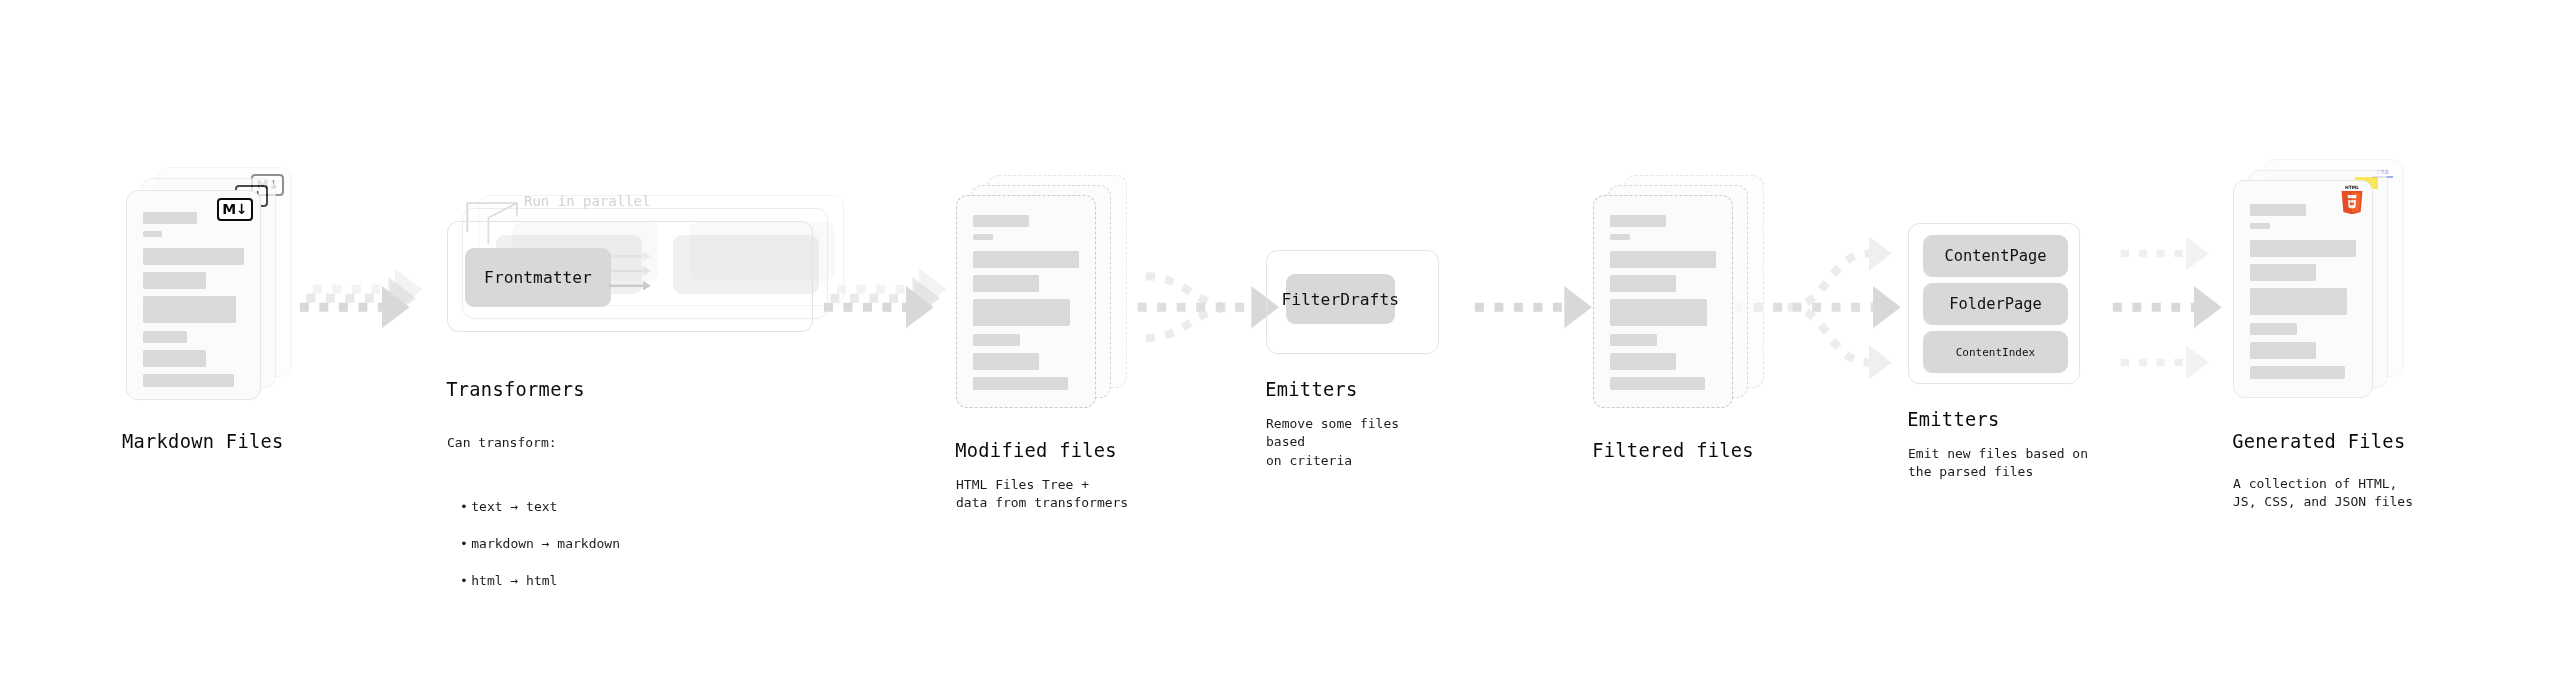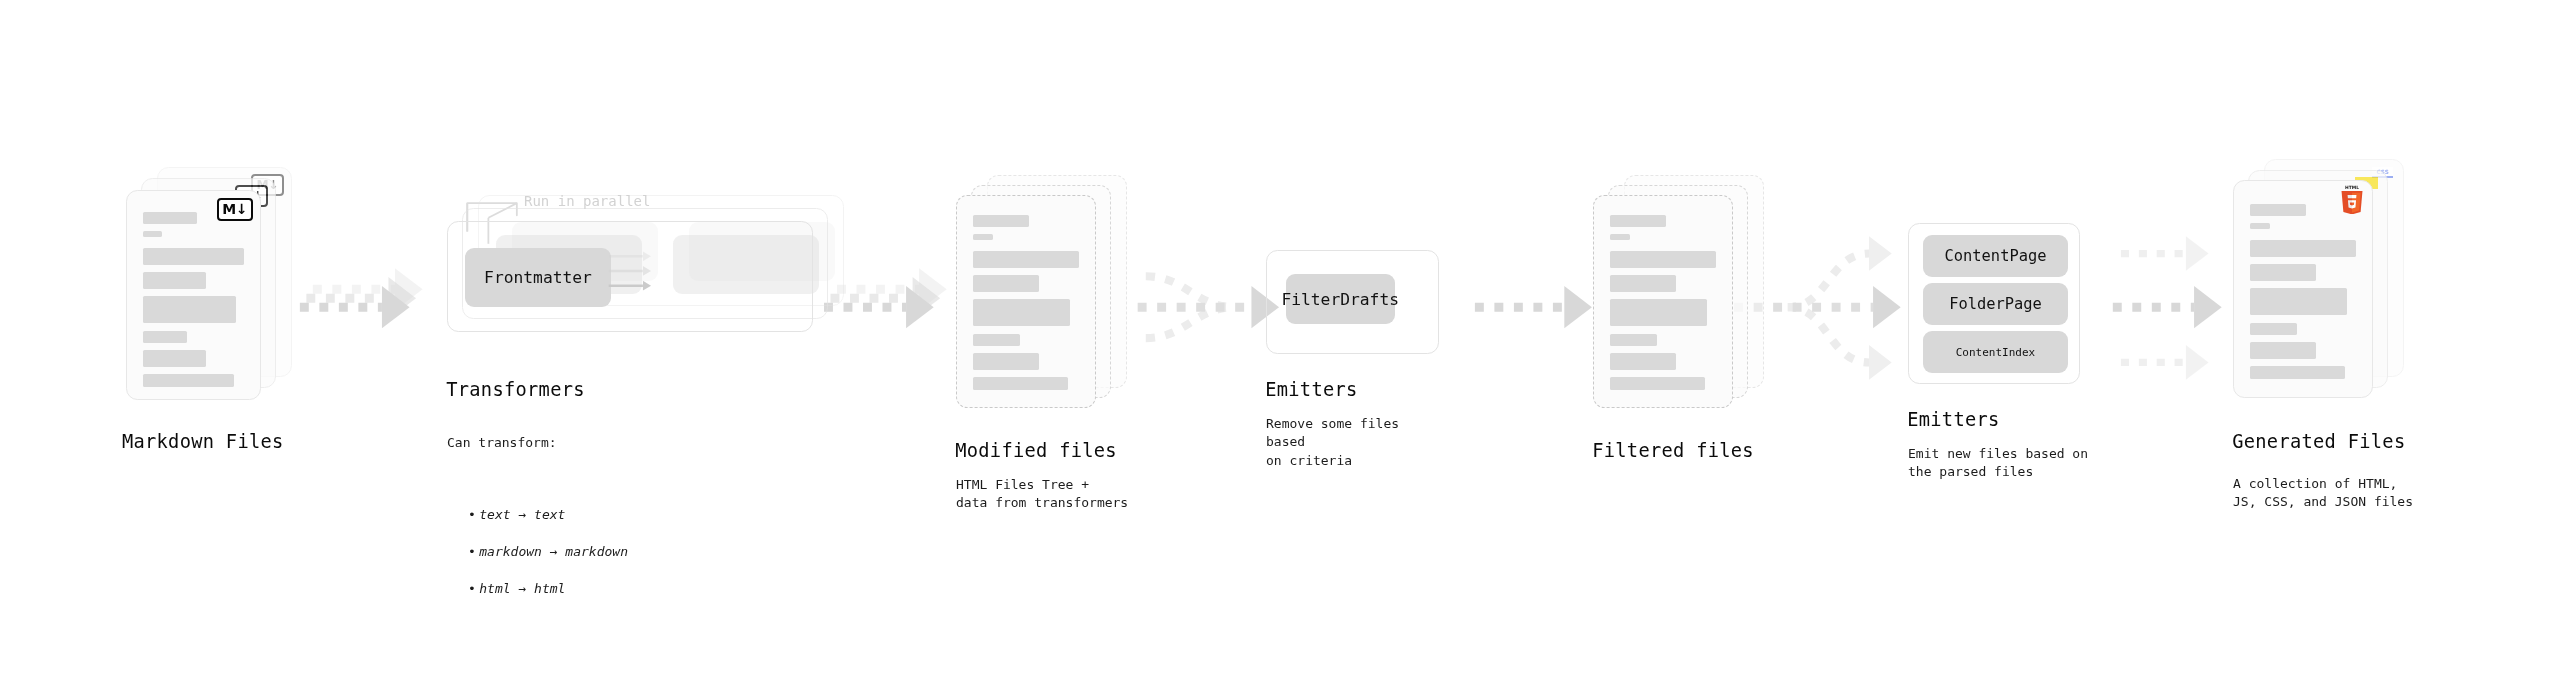--- a/index.html
+++ b/index.html
@@ -124,24 +124,23 @@
     letter-spacing: 0.3px;
   }
   .caption-sub {
     position: absolute;
     font-size: 13px;
     line-height: 1.42;
     color: #1c1c1c;
     white-space: pre-line;
   }
   .caption-sub .bullets {
-    margin: 16px;
+    margin: 8px;
     padding: 0;
     list-style: none;
-    font-style: italic;
   }
   .caption-sub .bullets li {
     white-space: nowrap;
   }
   .caption-sub .bullets li::before {
     content: "\2022";
     display: inline-block;
     width: 11.4px;
     margin-left: 4.9px;
   }

